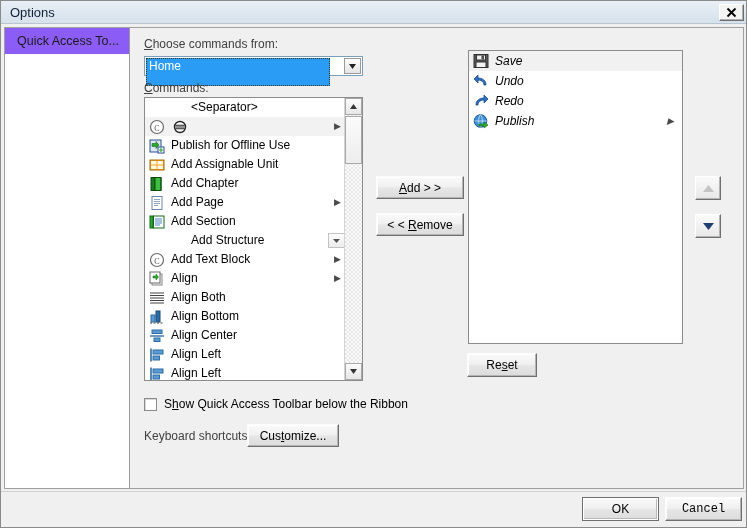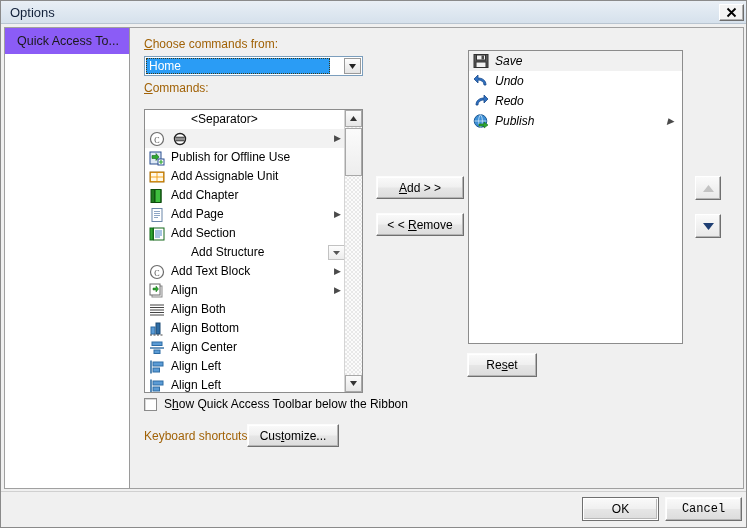--- a/index.html
+++ b/index.html
@@ -86,39 +86,39 @@
     width: 614px; height: 462px;
     box-sizing: border-box;
     background: #f0f0f0;
     border: 1px solid #a0a0a0;
     border-left: none;
   }
 
   .lbl {
     position: absolute;
     font-size: 12px;
-    color: #a16207;
+    color: #404040;
     white-space: nowrap;
   }
   u { text-decoration: underline; }
 
   
   #combo {
     position: absolute;
     left: 14px; top: 28px;
     width: 219px; height: 20px;
     box-sizing: border-box;
     border: 1px solid #7b9ebd;
     background: #ffffff;
     cursor: pointer;
   }
   #combo-value {
     position: absolute;
     left: 1px; top: 1px;
-    width: 184px; height: 16px;
+    width: 184px; height: 28px;
     box-sizing: border-box;
     background: #2a9cf5;
     color: #ffffff;
     font-size: 12px;
     line-height: 16px;
     padding-left: 3px;
     outline: 1px dotted #3a3a1a;
     outline-offset: -1px;
     overflow: hidden;
     white-space: nowrap;
@@ -135,21 +135,20 @@
 
   
   #cmdlist {
     position: absolute;
     left: 14px; top: 69px;
     width: 219px; height: 284px;
     box-sizing: border-box;
     background: #ffffff;
     border: 1px solid #8c8c8c;
     overflow: hidden;
-    margin-top: 12px;
   }
   #cmdlist-inner {
     position: absolute;
     left: 0; top: 0;
     width: 202px;
   }
   .cmd-row {
     position: relative;
     height: 19px;
     line-height: 19px;

